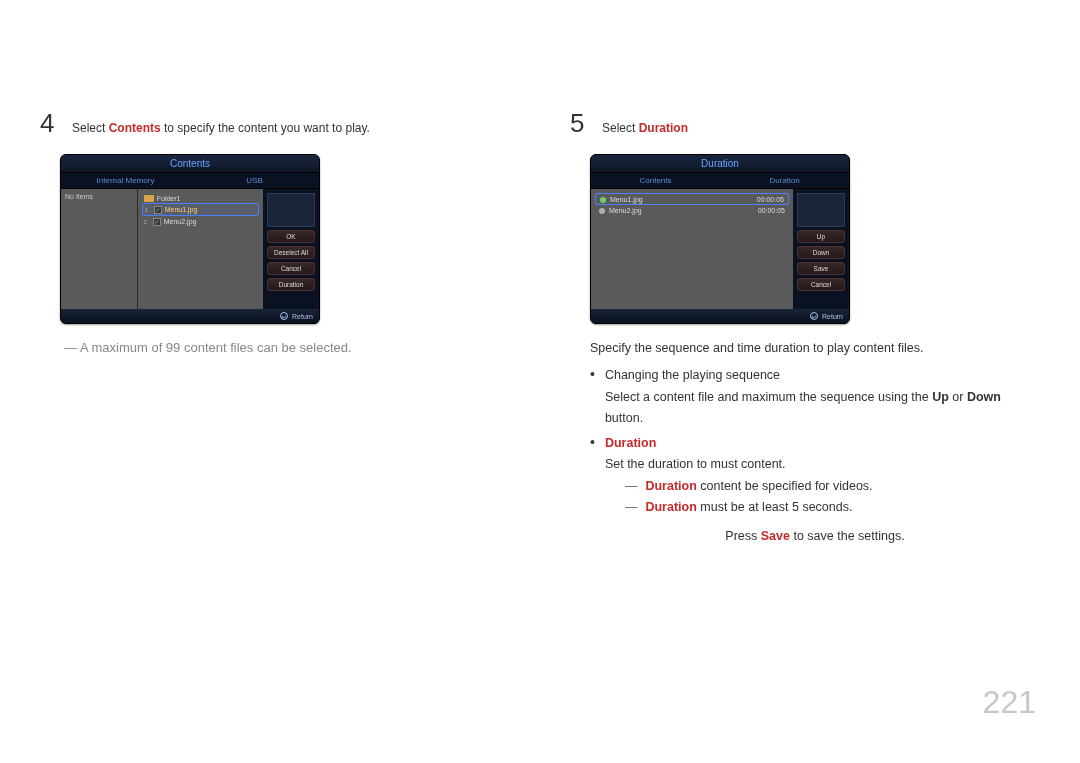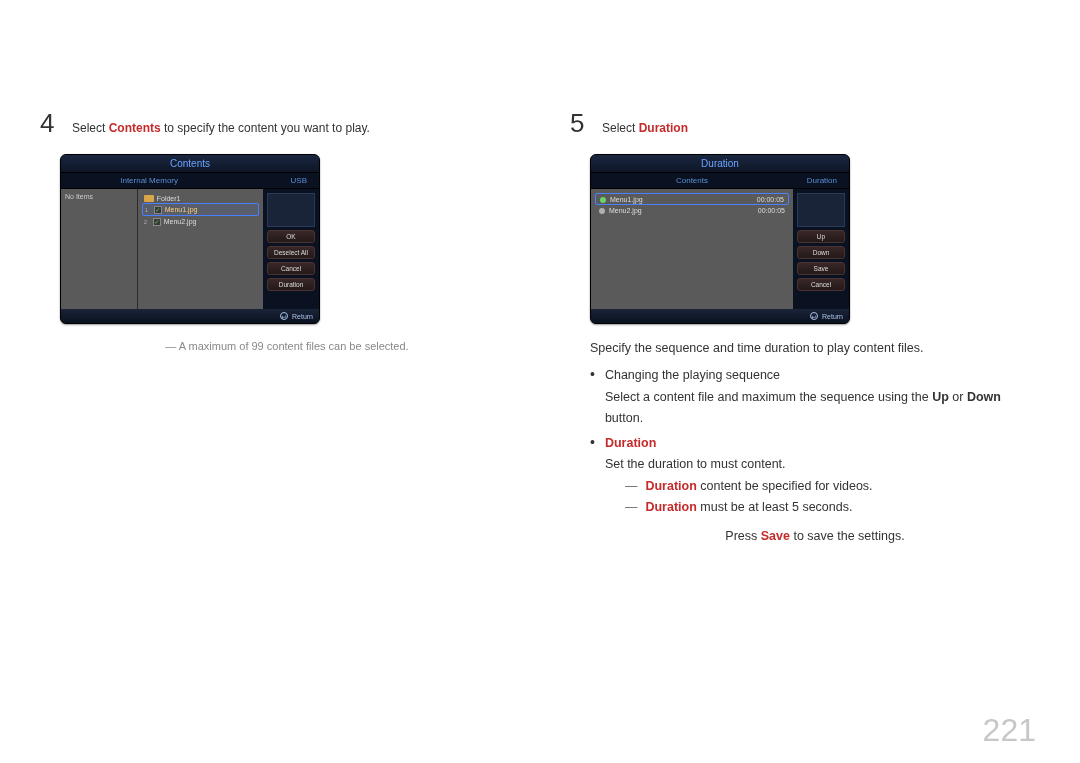--- a/index.html
+++ b/index.html
@@ -59,22 +59,22 @@
     border-bottom: 1px solid #000;
   }
   .shot .tabs {
     display: flex;
     background: #0a1120;
     font-size: 8px;
     border-bottom: 1px solid #000;
   }
   .shot .tabs .tab {
     flex: 1;
-    text-align: right;
-    padding: 3px 12px;
+    text-align: center;
+    padding: 3px 4px;
     color: #5a8fd6;
   }
   .shot .body {
     display: flex;
     height: 120px;
   }
   .shot .listarea {
     flex: 1;
     background: #5a5a5a;
     padding: 4px;
@@ -165,39 +165,38 @@
     justify-content:flex-end;
     align-items:center;
     gap:4px;
   }
   .ret-ic{
     width:8px;height:8px;border:1px solid #aac2e8;border-radius:50%;
     display:inline-flex;align-items:center;justify-content:center;font-size:6px;
   }
 
   .note {
-    font-size: 11px;
+    font-size: 13px;
     color: #888;
     margin: 16px 0 0 24px;
-    text-align: center;
   }
   .note::before { content: "― "; color: #888; }
 
   .body-text { margin-left: 20px; font-size: 12.5px; color: #333; line-height: 1.7; }
   .body-text > p { margin-bottom: 6px; }
   .body-text .bullet { display: flex; gap: 10px; margin-top: 4px; }
   .body-text .bullet .dot { font-size: 14px; line-height: 1.4; }
   .body-text .sub { margin-left: 20px; display:flex; gap:8px; }
   .body-text .sub .dash { color:#666; }
   .body-text .li-content { flex:1; }
 
   .page-num {
     position: absolute;
     right: 44px;
-    bottom: 14px;
+    bottom: 42px;
     font-size: 32px;
     color: #c7c7c7;
     font-weight: 300;
   }
 </style>
 </head>
 <body>
 
 <div class="page">
 

